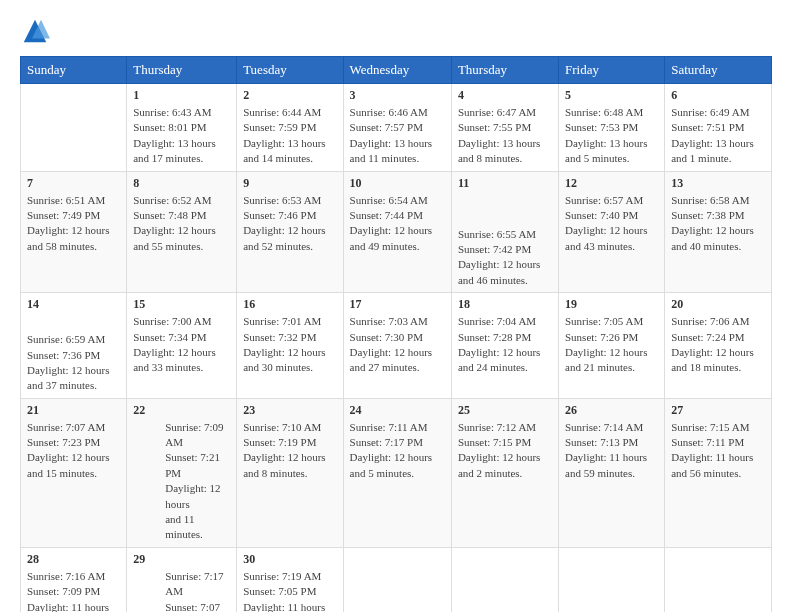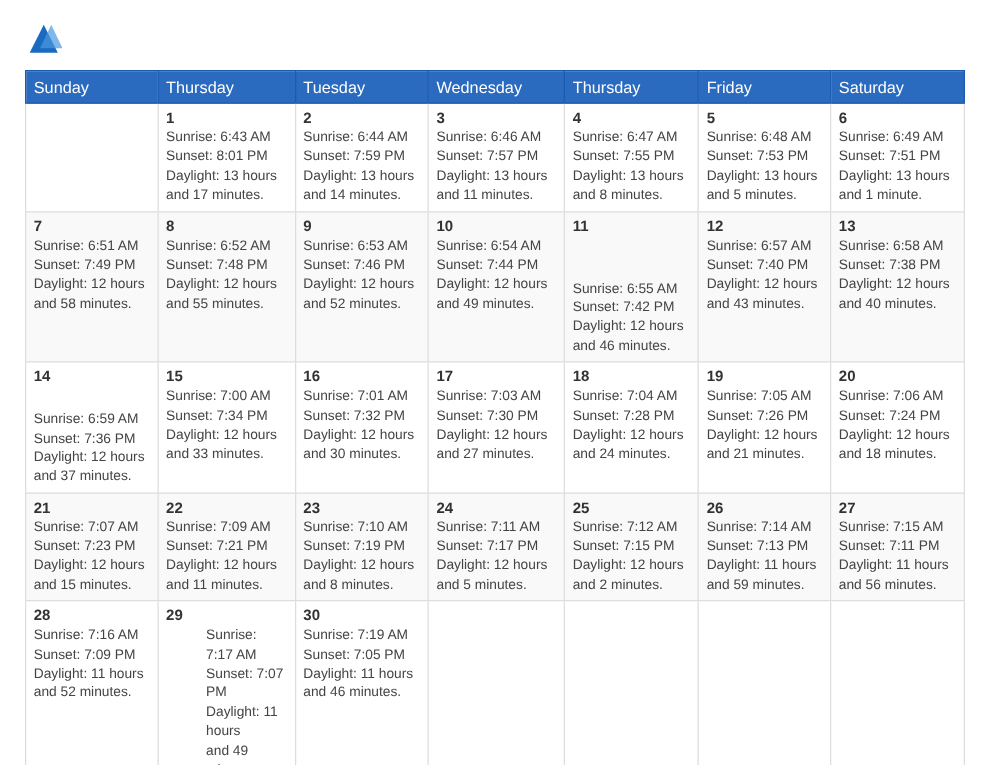--- a/index.html
+++ b/index.html
@@ -8,20 +8,21 @@
       background: #fff;
       width: 792px;
       height: 612px;
       overflow: hidden;
     }
     .page {
       width: 792px;
       height: 612px;
       padding: 16px 20px;
       background: #fff;
+      font-family: Liberation Serif, serif;
     }
     .header {
       display: flex;
       justify-content: space-between;
       align-items: flex-start;
       margin-bottom: 10px;
     }
     .logo {
       display: flex;
       align-items: center;
@@ -287,21 +288,21 @@
         <tr class="week-row">
           <td>
             <span class="day-number">21</span>
             <div class="day-info" style="white-space: pre-line;">Sunrise: 7:07 AM
 Sunset: 7:23 PM
 Daylight: 12 hours
 and 15 minutes.</div>
           </td>
           <td>
             <span class="day-number">22</span>
-            <div class="day-info" style="white-space: pre-line;">Sunrise: 7:09 AM
+            <div class="day-info" style="white-space: pre-line; margin-left: 32px;">Sunrise: 7:09 AM
 Sunset: 7:21 PM
 Daylight: 12 hours
 and 11 minutes.</div>
           </td>
           <td>
             <span class="day-number">23</span>
             <div class="day-info" style="white-space: pre-line;">Sunrise: 7:10 AM
 Sunset: 7:19 PM
 Daylight: 12 hours
 and 8 minutes.</div>

